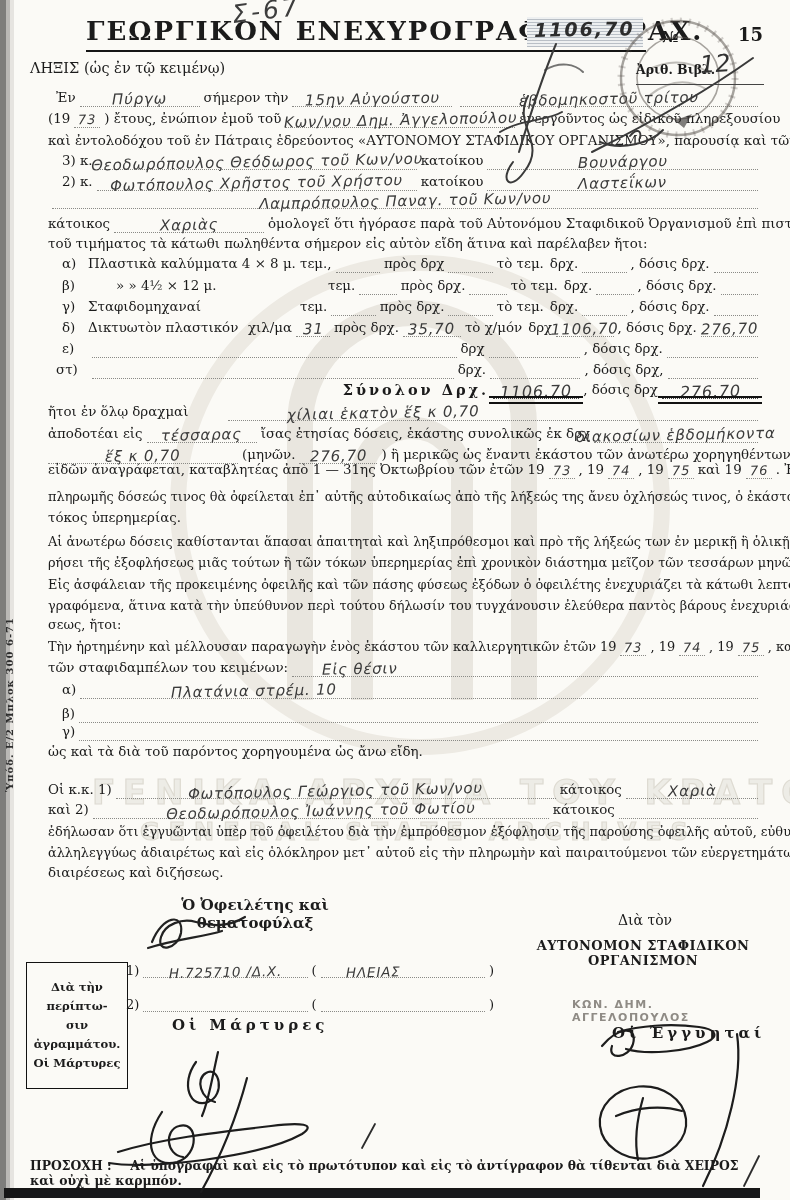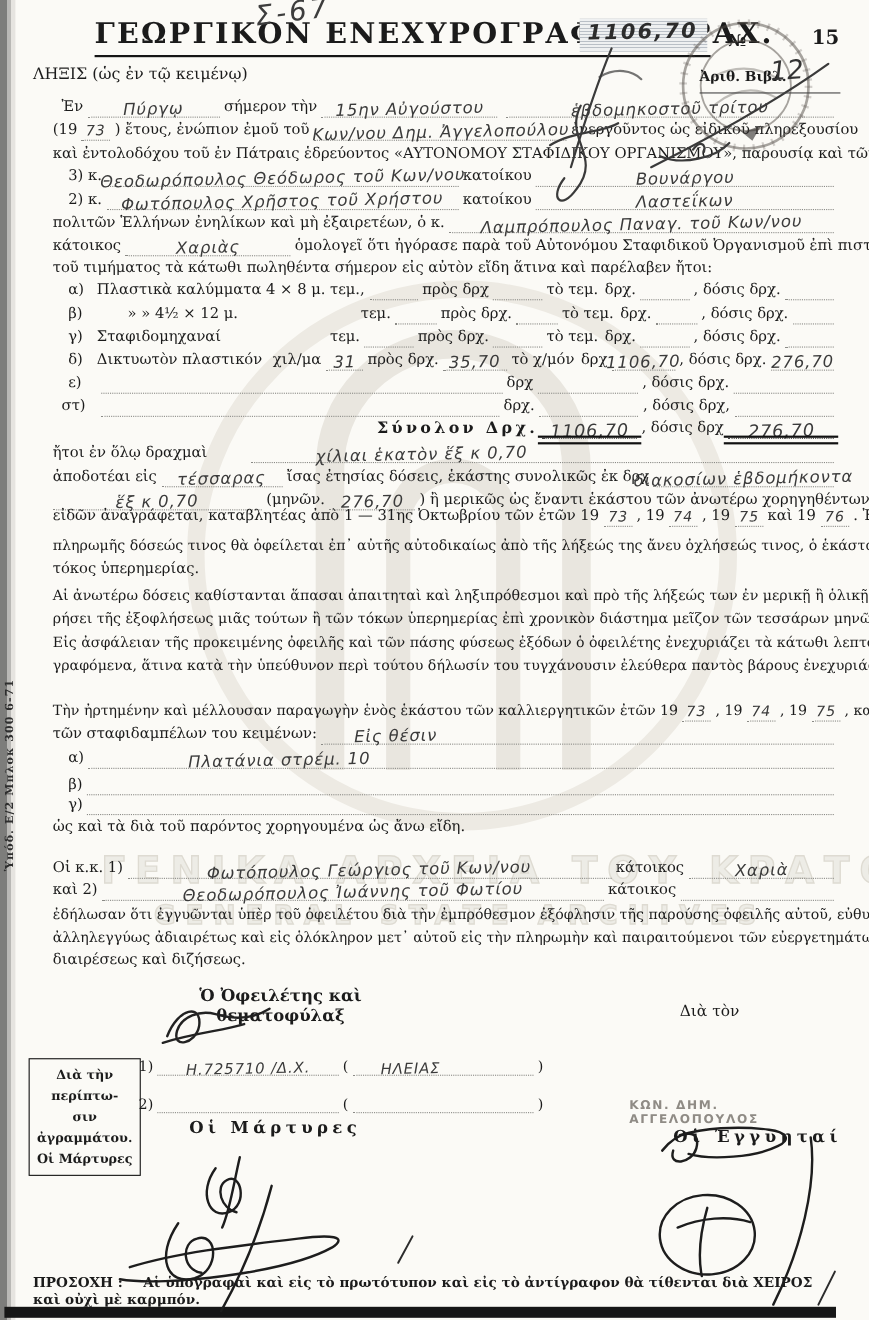--- a/index.html
+++ b/index.html
@@ -44,21 +44,21 @@
   .book-no{position:absolute;left:700px;top:50px;z-index:4;font-family:"DejaVu Sans",sans-serif;
      font-style:italic;font-size:24px;color:#333;transform:rotate(-4deg);}
   .book-rule{position:absolute;left:636px;top:84px;width:128px;height:0;border-bottom:1.5px solid #444;z-index:4;}
   .corner-mark{position:absolute;left:232px;top:-4px;z-index:3;font-family:"DejaVu Sans",sans-serif;
      font-style:italic;font-size:25px;color:#3d3d3d;transform:rotate(-7deg);letter-spacing:3px;}
   
   .abs{position:absolute;z-index:2;}
   .center{text-align:center;}
   .spaced{letter-spacing:4px;font-weight:bold;}
   .agr-box{position:absolute;left:26px;top:962px;width:96px;z-index:2;border:1.6px solid #111;
-     padding:5px 2px;text-align:center;font-size:11.6px;font-weight:bold;line-height:19px;}
+     padding:15px 2px;text-align:center;font-size:11.6px;font-weight:bold;line-height:19px;}
   .fldrow{position:absolute;left:126px;width:368px;display:flex;align-items:flex-end;
      font-size:13px;z-index:2;}
   .stamp-name{position:absolute;left:572px;top:998px;width:190px;z-index:2;color:#8f8b85;
      font-size:11px;font-weight:bold;letter-spacing:1.5px;font-family:"DejaVu Sans",sans-serif;}
   .margin-note{position:absolute;left:4px;top:792px;z-index:2;font-size:10px;color:#2e2e2e;
      font-weight:bold;transform:rotate(-90deg);transform-origin:0 0;letter-spacing:1px;white-space:nowrap;}
   .attn{position:absolute;left:30px;top:1158px;width:730px;z-index:2;font-size:12.4px;font-weight:bold;}
   .ink{position:absolute;left:0;top:0;z-index:3;pointer-events:none;}
 </style>
 </head>
@@ -132,21 +132,20 @@
     <span>2) κ.</span>
     <span class="f fw" style="width:320px;">
         <i class="h">Φωτόπουλος Χρῆστος τοῦ Χρήστου</i>
       </span>
     <span>κατοίκου</span>
     <span class="f">
         <i class="h">Λαστεΐκων</i>
       </span>
   </div>
   <div class="ln" style="top:193px;">
-    <span>πολιτῶν Ἑλλήνων ἐνηλίκων καὶ μὴ ἐξαιρετέων, ὁ κ.</span>
     <span class="f">
         <i class="h">Λαμπρόπουλος Παναγ. τοῦ Κων/νου</i>
       </span>
   </div>
   <div class="ln" style="top:214px;">
     <span>κάτοικος</span>
     <span class="f fw" style="width:150px;">
         <i class="h">Χαριὰς</i>
       </span>
     <span>ὁμολογεῖ ὅτι ἠγόρασε παρὰ τοῦ Αὐτονόμου Σταφιδικοῦ Ὀργανισμοῦ ἐπὶ πιστώσει</span>
@@ -311,20 +310,23 @@
   <div class="ln sm" style="top:553px;">
     <span>ρήσει τῆς ἐξοφλήσεως μιᾶς τούτων ἢ τῶν τόκων ὑπερημερίας ἐπὶ χρονικὸν διάστημα μεῖζον τῶν τεσσάρων μηνῶν.</span>
   </div>
   <div class="ln sm" style="top:575px;">
     <span class="gap" style="width:14px;"></span>
       <span>Εἰς ἀσφάλειαν τῆς προκειμένης ὀφειλῆς καὶ τῶν πάσης φύσεως ἐξόδων ὁ ὀφειλέτης ἐνεχυριάζει τὰ κάτωθι λεπτομερῶς περι-</span>
   </div>
   <div class="ln sm" style="top:596px;">
     <span>γραφόμενα, ἅτινα κατὰ τὴν ὑπεύθυνον περὶ τούτου δήλωσίν του τυγχάνουσιν ἐλεύθερα παντὸς βάρους ἐνεχυριάσεως ἢ κατασχέ-</span>
   </div>
+  <div class="ln sm" style="top:615px;">
+    <span>σεως, ἤτοι:</span>
+  </div>
 
   <div class="ln sm" style="top:637px;">
     <span class="gap" style="width:14px;"></span>
     <span>Τὴν ἠρτημένην καὶ μέλλουσαν παραγωγὴν ἑνὸς ἑκάστου τῶν καλλιεργητικῶν ἐτῶν 19</span>
     <span class="f fw" style="width:26px;">
         <i class="h hy">73</i>
       </span>
     <span>,  19</span>
     <span class="f fw" style="width:26px;">
         <i class="h hy">74</i>
@@ -389,20 +391,21 @@
   <div class="ln sm" style="top:843px;">
     <span>ἀλληλεγγύως ἀδιαιρέτως καὶ εἰς ὁλόκληρον μετ᾽ αὐτοῦ εἰς τὴν πληρωμὴν καὶ παιραιτούμενοι τῶν εὐεργετημάτων τῆς</span>
   </div>
   <div class="ln" style="top:863px;">
     <span>διαιρέσεως καὶ διζήσεως.</span>
   </div>
 
   <div class="abs center b" style="left:150px;top:896px;width:210px;font-size:15px;">Ὁ Ὀφειλέτης καὶ θεματοφύλαξ</div>
 
   <div class="abs center" style="left:560px;top:912px;width:170px;font-size:14px;">Διὰ τὸν</div>
+  <div class="abs center b" style="left:512px;top:938px;width:262px;font-size:13px;letter-spacing:.5px;">ΑΥΤΟΝΟΜΟΝ  ΣΤΑΦΙΔΙΚΟΝ  ΟΡΓΑΝΙΣΜΟΝ</div>
 
   <div class="agr-box">
     <div>Διὰ τὴν περίπτω-</div>
     <div>σιν ἀγραμμάτου.</div>
     <div>Οἱ Μάρτυρες</div>
   </div>
 
   <div class="fldrow" style="top:962px;">
     <span>1)</span>
     <span class="f">

